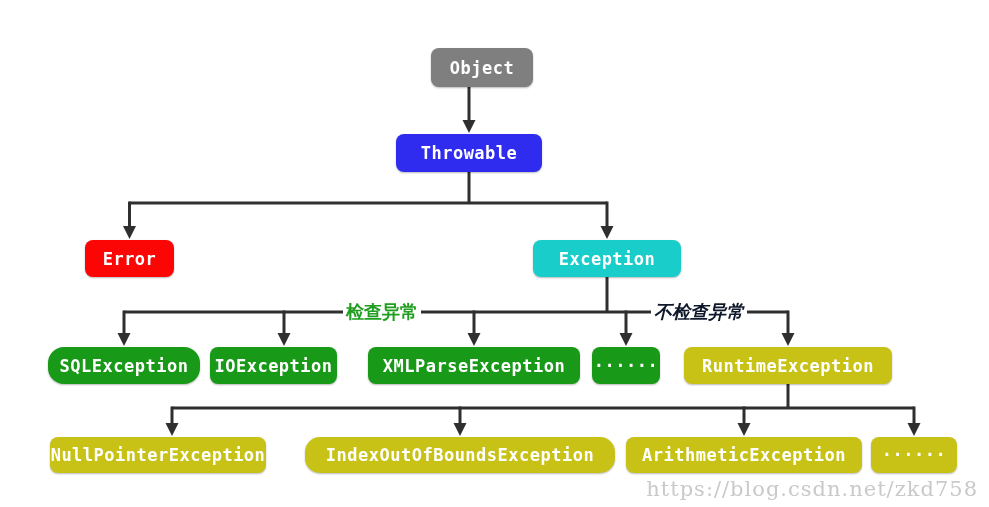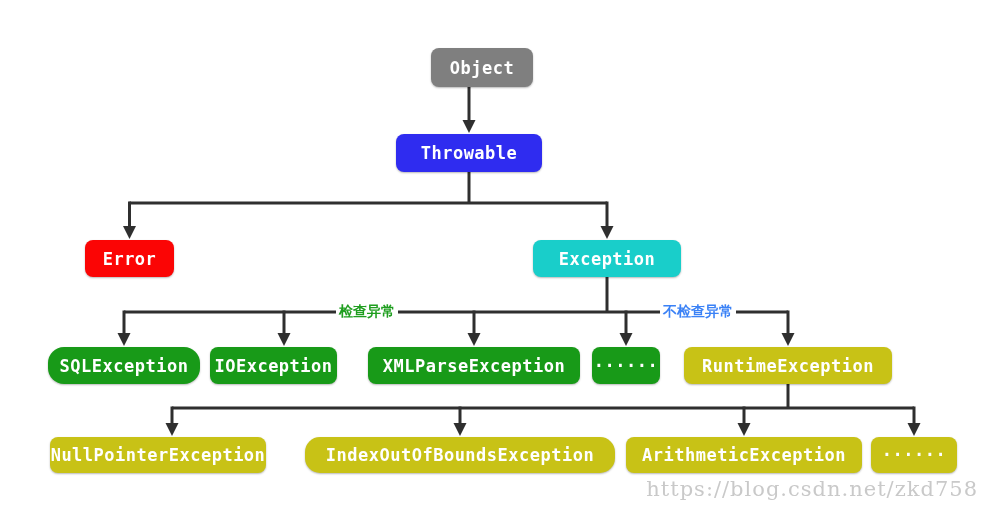--- a/index.html
+++ b/index.html
@@ -34,23 +34,24 @@
     box-shadow: 0 1px 2px rgba(0,0,0,0.28);
   }
   .bus-label {
     position: absolute;
     transform: translate(-50%, -50%);
     z-index: 3;
     background: #ffffff;
     padding: 0 3px;
     font-family: "DejaVu Sans", sans-serif;
     font-weight: bold;
-    font-size: 14px;
+    font-size: 18px;
     white-space: nowrap;
     line-height: 1.1;
+    margin-left: 15px;
   }
   #watermark {
     position: absolute;
     right: 11px;
     bottom: 6px;
     z-index: 4;
     font-family: "DejaVu Serif", serif;
     font-size: 21px;
     letter-spacing: 1px;
     color: #c9c9c9;
@@ -103,16 +104,16 @@
       <div class="node" style="left: 368px; top: 347px; width: 212px; height: 37px; background: rgb(24, 154, 24);">XMLParseException</div>
       <div class="node" style="left: 592px; top: 347px; width: 68px; height: 37px; background: rgb(24, 154, 24);">······</div>
       <div class="node" style="left: 684px; top: 347px; width: 208px; height: 37px; background: rgb(200, 194, 22);">RuntimeException</div>
       <div class="node" style="left: 50px; top: 437px; width: 216px; height: 36px; background: rgb(200, 194, 22);">NullPointerException</div>
       <div class="node" style="left: 305px; top: 437px; width: 310px; height: 36px; background: rgb(200, 194, 22); border-radius: 15px;">IndexOutOfBoundsException</div>
       <div class="node" style="left: 626px; top: 437px; width: 236px; height: 36px; background: rgb(200, 194, 22); text-align: center;">ArithmeticException</div>
       <div class="node" style="left: 871px; top: 437px; width: 86px; height: 36px; background: rgb(200, 194, 22);">······</div>
     </div>
   <div id="labels">
       <span class="bus-label" style="left: 367px; top: 312px; color: rgb(31, 158, 31);">检查异常</span>
-      <span class="bus-label" style="left: 698px; top: 312px; color: #3b82f6;">不检查异常</span>
+      <span class="bus-label" style="left: 684px; top: 312px; color: #0f172a; font-style: italic;">不检查异常</span>
     </div>
   <div id="watermark" style="color: rgb(201, 201, 201);">https://blog.csdn.net/zkd758</div>
 </div>
 
 </body></html>

